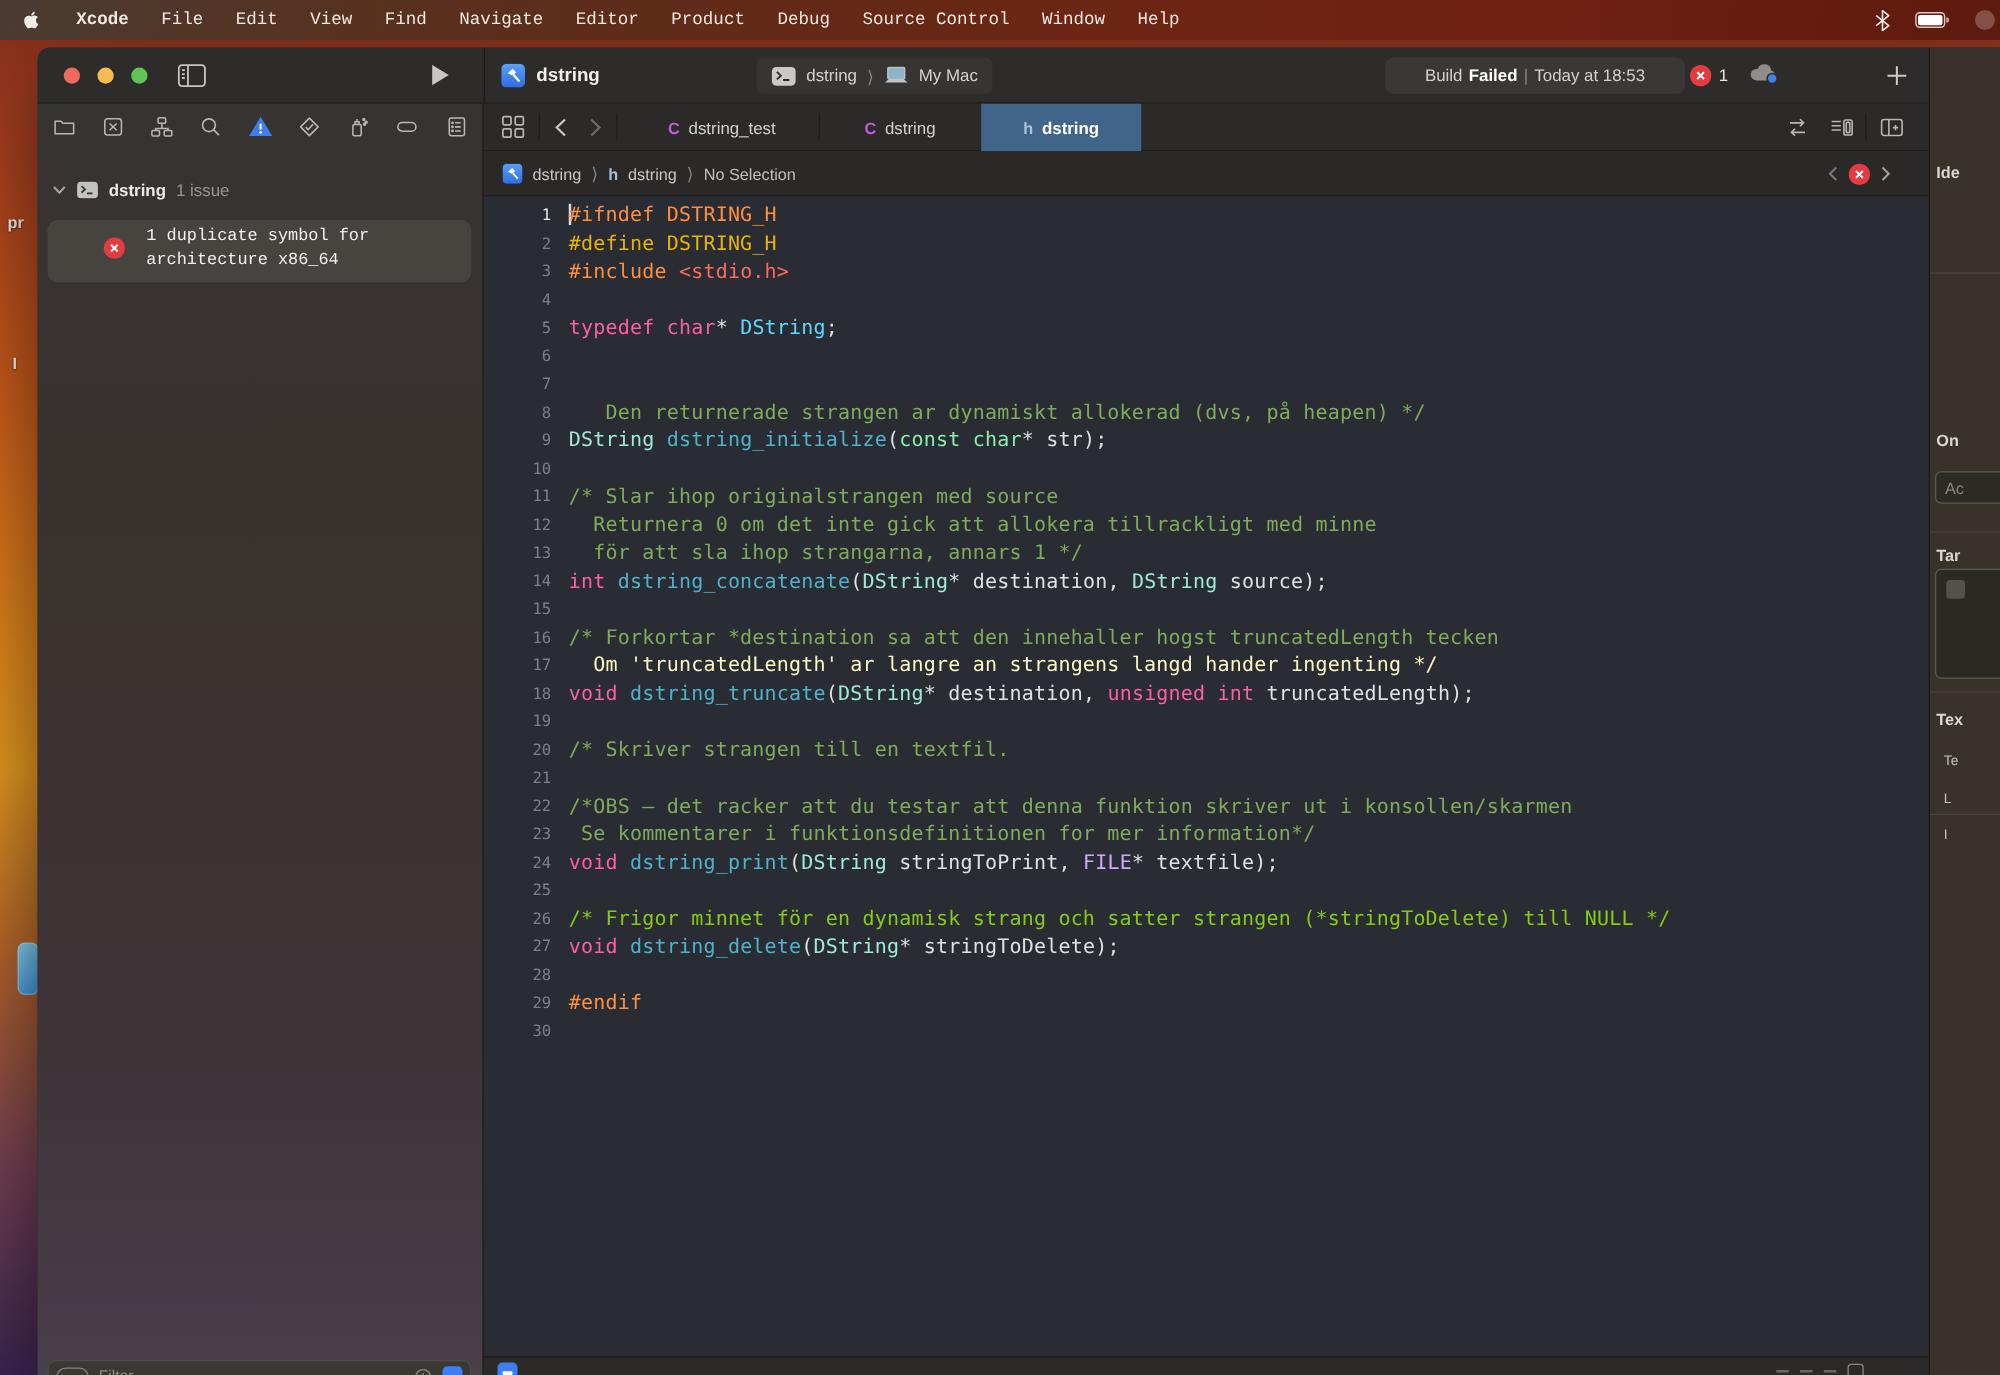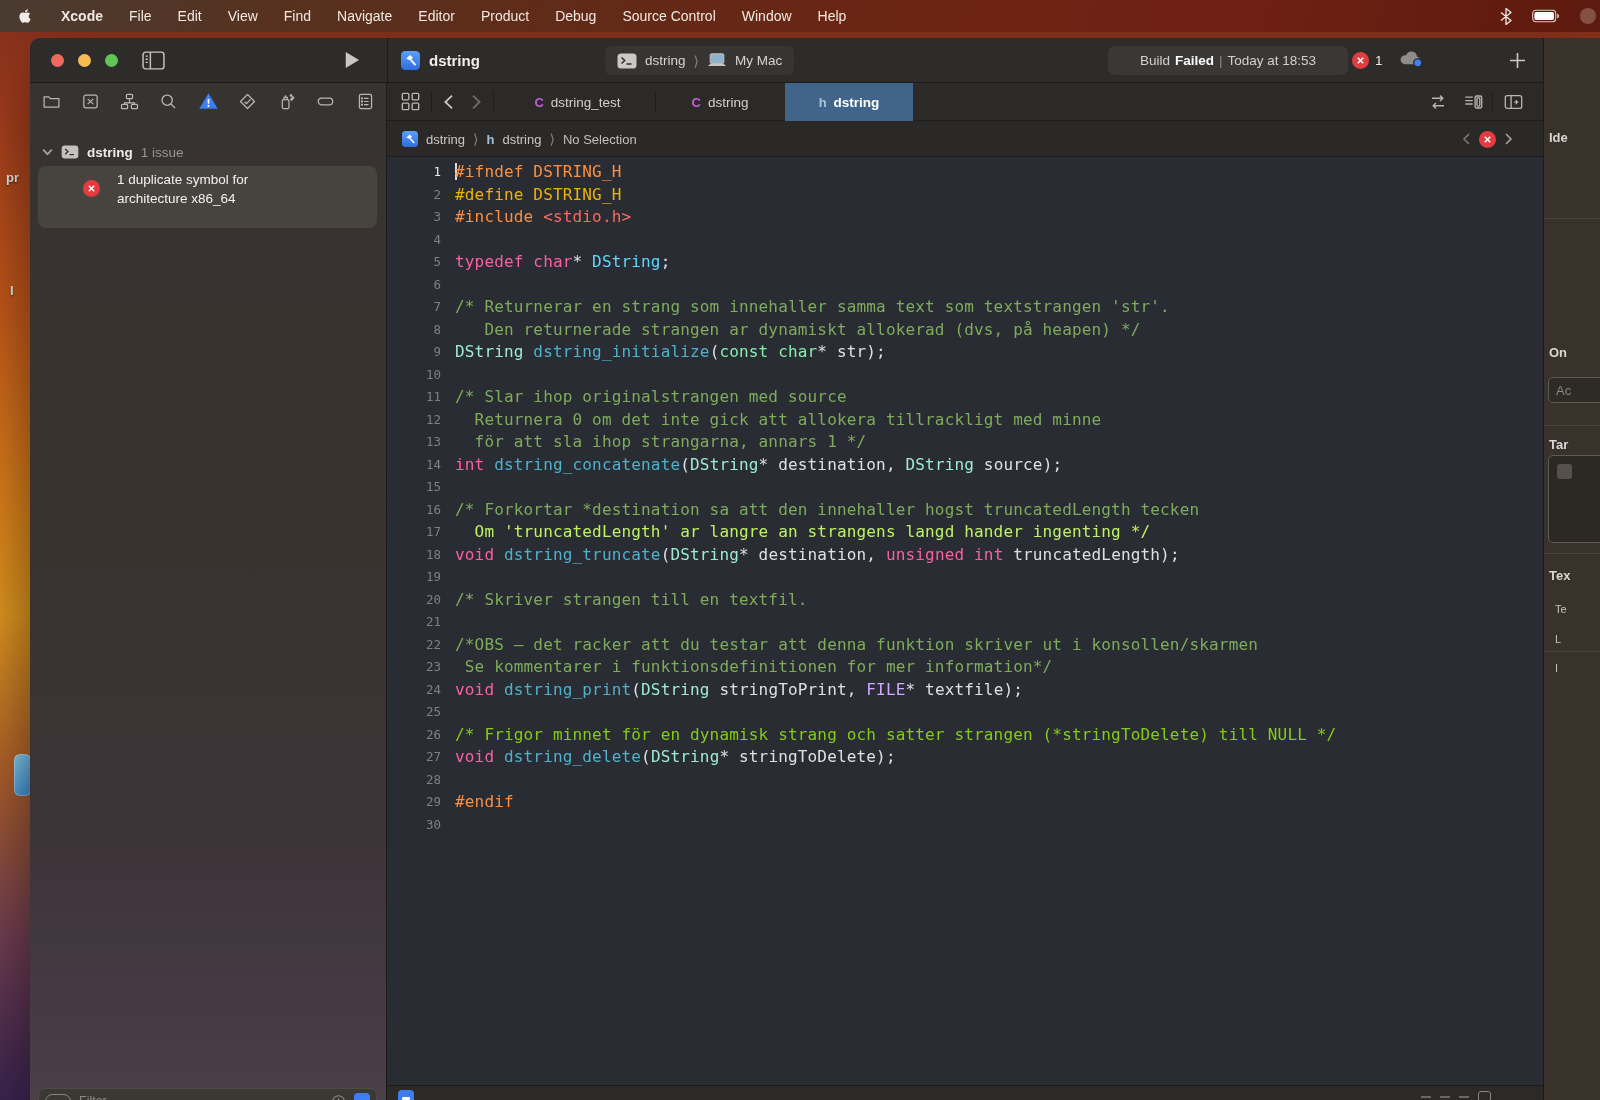--- a/index.html
+++ b/index.html
@@ -8,21 +8,21 @@
     position:relative;
     font-family:"Liberation Sans", sans-serif;
     background:linear-gradient(180deg,#7e2d1c 0%,#a63e1e 10%,#c85a1b 28%,#e0841c 46%,#e49a20 56%,#b3622c 70%,#744053 85%,#3c2553 100%);
     color:#ddd;
   }
   
   .menubar{position:absolute;left:0;top:0;width:1600px;height:32px;display:flex;align-items:center;
     background:linear-gradient(100deg,#4a3b31 0%,#57311f 18%,#622a17 38%,#6e2413 60%,#6e2013 78%,#5d1a0e 100%);
     color:#f1e8e2;font-size:14px;z-index:40;}
   .apple{padding:0 16px 0 18px;display:flex;align-items:center;}
-  .menu-item{padding:0 13px;}
+  .menu-item{padding:0 13px;font-family:Liberation Mono, monospace;}
   .menu-item.app{font-weight:bold;}
   .menu-right{margin-left:auto;display:flex;align-items:center;gap:20px;padding-right:14px;}
   .edge-orb{width:16px;height:16px;border-radius:50%;background:#c9b6a6;opacity:.35;margin-right:-10px;}
   
   .desk-label{position:absolute;color:#f5f1ec;font-weight:bold;font-size:13px;text-shadow:0 1px 2px rgba(0,0,0,.6);z-index:1;}
   .desk-blue{position:absolute;left:14px;top:754px;width:17px;height:42px;border-radius:6px;
     background:linear-gradient(135deg,#8fd8f4,#3d90d8);box-shadow:inset 0 0 0 1px rgba(255,255,255,.35);z-index:1;}
   
   .window{position:absolute;left:30px;top:38px;width:1570px;height:1062px;border-radius:10px 0 0 0;overflow:hidden;
     background:#2b2928;box-shadow:0 30px 70px rgba(0,0,0,.55), inset 0 0 0 1px rgba(255,255,255,.07);z-index:10;}
@@ -41,21 +41,21 @@
   .err-group{position:absolute;left:1322px;top:0;height:45px;display:flex;align-items:center;gap:6px;font-size:13.5px;color:#e9e7e5;}
   .err-dot{width:17px;height:17px;border-radius:50%;background:#e23c40;display:flex;align-items:center;justify-content:center;flex:0 0 auto;}
   
   .sidebar{position:absolute;left:0;top:45px;width:357px;bottom:0;border-right:1px solid #1c1b1a;
     background:linear-gradient(180deg,#373330 0%,#39322f 45%,#3d3438 75%,#473c47 95%,#4a4048 100%);}
   .navstrip{position:absolute;left:0;top:0;right:0;height:37px;display:flex;align-items:center;justify-content:space-between;padding:0 10px;}
   .nav-tool{width:22px;height:22px;display:flex;align-items:center;justify-content:center;color:#b9b7b5;}
   .proj-row{position:absolute;left:12px;top:58px;height:22px;display:flex;align-items:center;gap:8px;font-size:13.5px;}
   .proj-row .name{font-weight:bold;color:#eceaea;}
   .proj-row .count{color:#989693;}
-  .issue-row{position:absolute;left:8px;top:83px;width:339px;height:62px;border-radius:8px;background:#474440;}
+  .issue-row{position:absolute;left:8px;top:93px;width:339px;height:50px;border-radius:8px;background:#474440;font-family:Liberation Mono, monospace;}
   .issue-row .err-dot{position:absolute;left:45px;top:14px;}
   .issue-text{position:absolute;left:79px;top:4px;font-size:13.5px;line-height:19px;color:#f2f1f0;}
   .filterbar{position:absolute;left:8px;top:1005px;width:339px;height:26px;border-radius:7px;background:#3b3733;border:1px solid #504b46;display:flex;align-items:center;}
   .filter-capsule{width:26px;height:15px;border:1.3px solid #8a8784;border-radius:8px;margin:0 8px 0 6px;}
   .filter-text{font-size:12.5px;color:#8e8b88;}
   .filter-right{margin-left:auto;display:flex;align-items:center;gap:8px;padding-right:6px;}
   .blue-sq{width:16px;height:16px;border-radius:4px;background:#3d7ef2;display:flex;align-items:center;justify-content:center;}
   .blue-sq i{display:block;width:8px;height:3px;background:#fff;border-radius:1px;}
   
   .editor{position:absolute;left:357px;top:45px;width:1156px;bottom:0;background:#292c33;}
@@ -446,31 +446,31 @@
     </div>
 
     <div class="codearea">
       <div id="code-lines">
           <div class="code-line"><span class="line-number current">1</span><span class="line-code"><span class="caret"></span><span style="color: rgb(253, 143, 63);">#ifndef DSTRING_H</span></span></div>
           <div class="code-line"><span class="line-number">2</span><span class="line-code"><span style="color: #eab308;">#define DSTRING_H</span></span></div>
           <div class="code-line"><span class="line-number">3</span><span class="line-code"><span style="color: rgb(253, 143, 63);">#include </span><span style="color: rgb(252, 106, 93);">&lt;stdio.h&gt;</span></span></div>
           <div class="code-line"><span class="line-number">4</span><span class="line-code"></span></div>
           <div class="code-line"><span class="line-number">5</span><span class="line-code"><span style="color: rgb(252, 95, 163);">typedef char</span><span style="color: rgb(223, 224, 226);">* </span><span style="color: rgb(93, 216, 255);">DString</span><span style="color: rgb(223, 224, 226);">;</span></span></div>
           <div class="code-line"><span class="line-number">6</span><span class="line-code"></span></div>
-          <div class="code-line"><span class="line-number">7</span><span class="line-code"><span style="color: rgb(126, 172, 92);">/* Returnerar en strang som innehaller samma text som textstrangen 'str'.</span></span></div>
+          <div class="code-line"><span class="line-number">7</span></div>
           <div class="code-line"><span class="line-number">8</span><span class="line-code"><span style="color: rgb(126, 172, 92);">   Den returnerade strangen ar dynamiskt allokerad (dvs, på heapen) */</span></span></div>
           <div class="code-line"><span class="line-number">9</span><span class="line-code"><span style="color: rgb(158, 234, 214);">DString </span><span style="color: rgb(79, 178, 204);">dstring_initialize</span><span style="color: rgb(223, 224, 226);">(</span><span style="color: #86efac;">const char</span><span style="color: rgb(223, 224, 226);">* str);</span></span></div>
           <div class="code-line"><span class="line-number">10</span><span class="line-code"></span></div>
           <div class="code-line"><span class="line-number">11</span><span class="line-code"><span style="color: rgb(126, 172, 92);">/* Slar ihop originalstrangen med source</span></span></div>
           <div class="code-line"><span class="line-number">12</span><span class="line-code"><span style="color: rgb(126, 172, 92);">  Returnera 0 om det inte gick att allokera tillrackligt med minne</span></span></div>
           <div class="code-line"><span class="line-number">13</span><span class="line-code"><span style="color: rgb(126, 172, 92);">  för att sla ihop strangarna, annars 1 */</span></span></div>
           <div class="code-line"><span class="line-number">14</span><span class="line-code"><span style="color: rgb(252, 95, 163);">int </span><span style="color: rgb(79, 178, 204);">dstring_concatenate</span><span style="color: rgb(223, 224, 226);">(</span><span style="color: rgb(158, 234, 214);">DString</span><span style="color: rgb(223, 224, 226);">* destination, </span><span style="color: rgb(158, 234, 214);">DString</span><span style="color: rgb(223, 224, 226);"> source);</span></span></div>
           <div class="code-line"><span class="line-number">15</span><span class="line-code"></span></div>
           <div class="code-line"><span class="line-number">16</span><span class="line-code"><span style="color: rgb(126, 172, 92);">/* Forkortar *destination sa att den innehaller hogst truncatedLength tecken</span></span></div>
-          <div class="code-line"><span class="line-number">17</span><span class="line-code"><span style="color: #bef264;">  Om 'truncatedLength' ar langre an strangens langd hander ingenting */</span></span></div>
+          <div class="code-line"><span class="line-number">17</span><span class="line-code"><span style="color: #fef9c3;">  Om 'truncatedLength' ar langre an strangens langd hander ingenting */</span></span></div>
           <div class="code-line"><span class="line-number">18</span><span class="line-code"><span style="color: rgb(252, 95, 163);">void </span><span style="color: rgb(79, 178, 204);">dstring_truncate</span><span style="color: rgb(223, 224, 226);">(</span><span style="color: rgb(158, 234, 214);">DString</span><span style="color: rgb(223, 224, 226);">* destination, </span><span style="color: rgb(252, 95, 163);">unsigned int</span><span style="color: rgb(223, 224, 226);"> truncatedLength);</span></span></div>
           <div class="code-line"><span class="line-number">19</span><span class="line-code"></span></div>
           <div class="code-line"><span class="line-number">20</span><span class="line-code"><span style="color: rgb(126, 172, 92);">/* Skriver strangen till en textfil.</span></span></div>
           <div class="code-line"><span class="line-number">21</span></div>
           <div class="code-line"><span class="line-number">22</span><span class="line-code"><span style="color: rgb(126, 172, 92);">/*OBS – det racker att du testar att denna funktion skriver ut i konsollen/skarmen</span></span></div>
           <div class="code-line"><span class="line-number">23</span><span class="line-code"><span style="color: rgb(126, 172, 92);"> Se kommentarer i funktionsdefinitionen for mer information*/</span></span></div>
           <div class="code-line"><span class="line-number">24</span><span class="line-code"><span style="color: rgb(252, 95, 163);">void </span><span style="color: rgb(79, 178, 204);">dstring_print</span><span style="color: rgb(223, 224, 226);">(</span><span style="color: rgb(158, 234, 214);">DString</span><span style="color: rgb(223, 224, 226);"> stringToPrint, </span><span style="color: rgb(208, 168, 255);">FILE</span><span style="color: rgb(223, 224, 226);">* textfile);</span></span></div>
           <div class="code-line"><span class="line-number">25</span><span class="line-code"></span></div>
           <div class="code-line"><span class="line-number">26</span><span class="line-code"><span style="color: #84cc16;">/* Frigor minnet för en dynamisk strang och satter strangen (*stringToDelete) till NULL */</span></span></div>
           <div class="code-line"><span class="line-number">27</span><span class="line-code"><span style="color: rgb(252, 95, 163);">void </span><span style="color: rgb(79, 178, 204);">dstring_delete</span><span style="color: rgb(223, 224, 226);">(</span><span style="color: rgb(158, 234, 214);">DString</span><span style="color: rgb(223, 224, 226);">* stringToDelete);</span></span></div>

